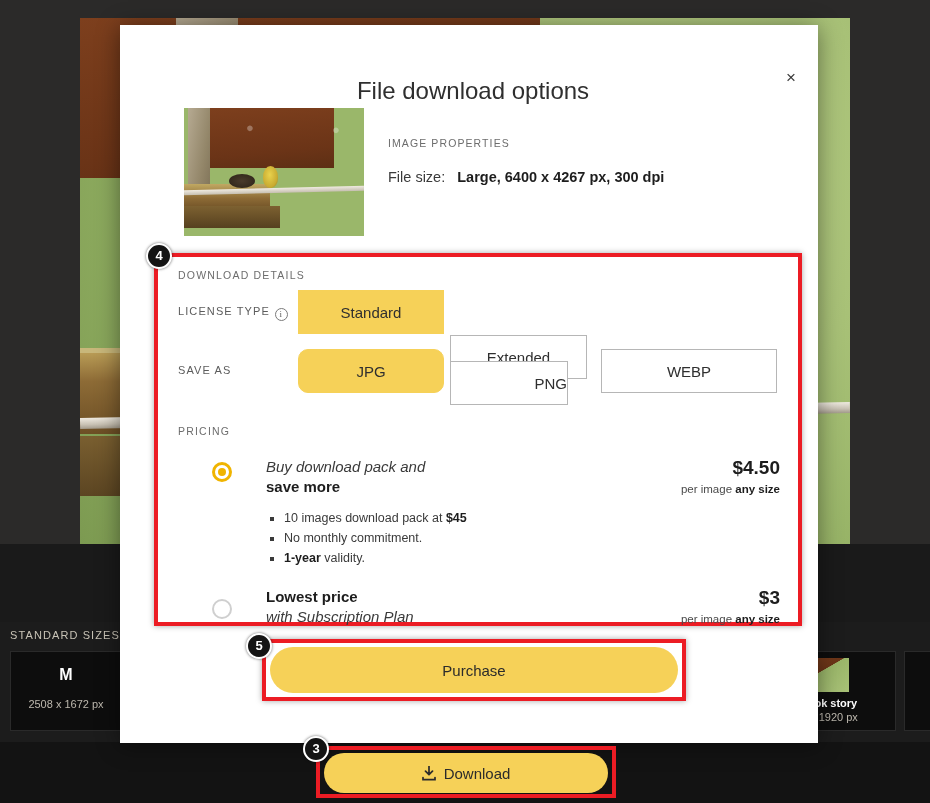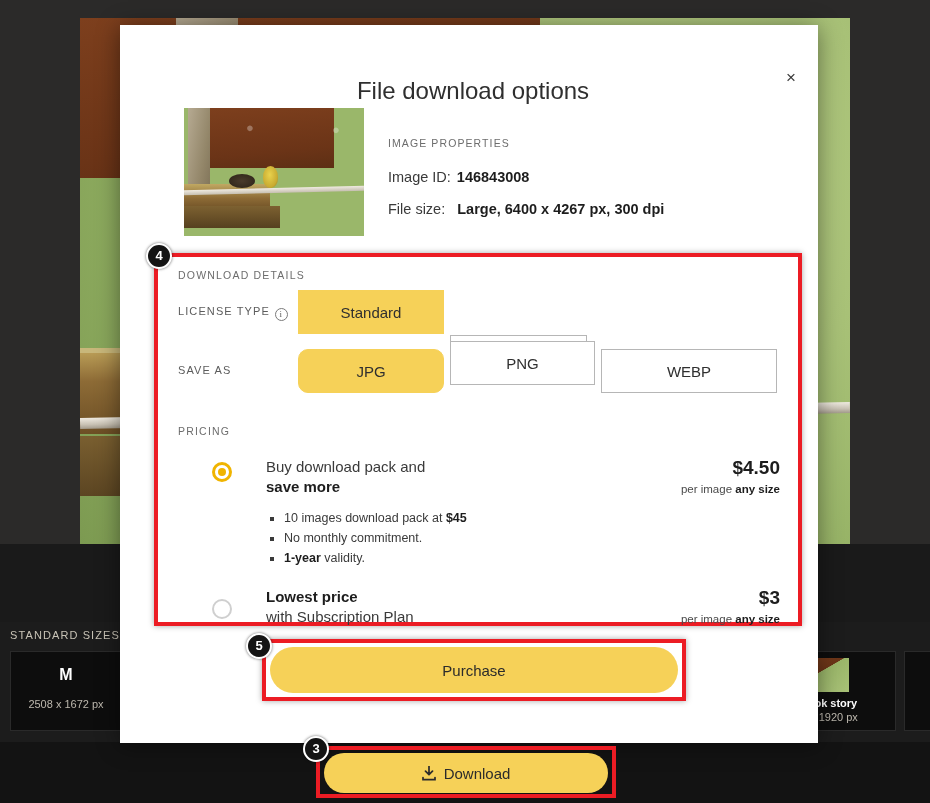--- a/index.html
+++ b/index.html
@@ -262,21 +262,21 @@
     justify-content: center;
     cursor: pointer;
   }
   .opt-btn.sel {
     background: #f6d158;
     border-color: #f6d158;
   }
   .lic-standard { left: 140px; top: 33px; width: 146px; }
   .lic-extended { left: 292px; top: 33px; width: 137px; margin-top: 45px; }
   .fmt-jpg  { left: 140px; top: 92px; width: 146px; border-radius: 10px; }
-  .fmt-png  { left: 292px; top: 84px; width: 145px; }
+  .fmt-png  { left: 292px; top: 104px; width: 118px; justify-content: flex-end; }
   .fmt-webp { left: 443px; top: 92px; width: 176px; }
 
   
   .price-row { position: absolute; left: 0; width: 640px; }
   .price-row.r1 { top: 200px; height: 96px; }
   .price-row.r2 { top: 330px; height: 50px; }
 
   .radio {
     position: absolute;
     left: 54px;
@@ -295,21 +295,21 @@
     position: absolute;
     left: 3px; top: 3px;
     width: 8px; height: 8px;
     border-radius: 50%;
     background: #f0b400;
   }
   .radio-1 { top: 5px; }
   .radio-2 { top: 12px; }
 
   .price-main { position: absolute; left: 108px; top: 0; width: 360px; }
-  .price-main .line1 { font-size: 15px; color: #3a3a3a; line-height: 1.35; }
+  .price-main .line1 { font-size: 15px; color: #3a3a3a; line-height: 1.35; font-style: italic; }
   .price-main .line2 { font-size: 15px; color: #1d1d1d; font-weight: bold; line-height: 1.35; }
   .price-main ul { margin: 10px 0 0 18px; }
   .price-main li {
     font-size: 12.5px; color: #3a3a3a; line-height: 1.6;
     list-style: square;
   }
   .price-main li b { color: #1d1d1d; }
 
   .price-right {
     position: absolute;
@@ -445,23 +445,20 @@
       <div class="t-tray2"></div>
       <div class="t-perch"></div>
       <div class="t-bird2"></div>
       <div class="t-bird"></div>
       <span class="t-wm" style="left:62px; top:12px;">●</span>
       <span class="t-wm" style="left:148px; top:14px;">●</span>
     </div>
 
     <div class="props-block">
       <div class="props-kicker">IMAGE PROPERTIES</div>
-      <div class="props-row">
-        <span class="k">Image ID:</span><span class="v">146843008</span>
-      </div>
       <div class="props-row fs">
         <span class="k">File size:</span><span class="v">Large, 6400 x 4267 px, 300 dpi</span>
       </div>
     </div>
 
     <div class="hl-box hl-details"></div>
 
     <div class="details-inner">
 
       <div class="section-kicker k-download">DOWNLOAD DETAILS</div>

